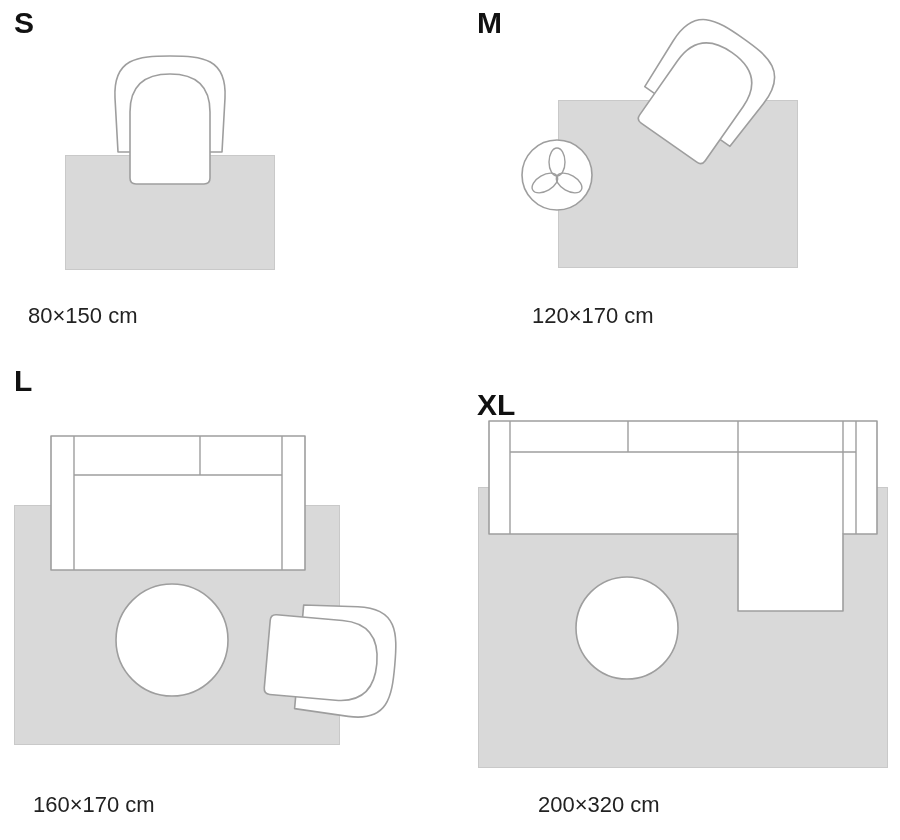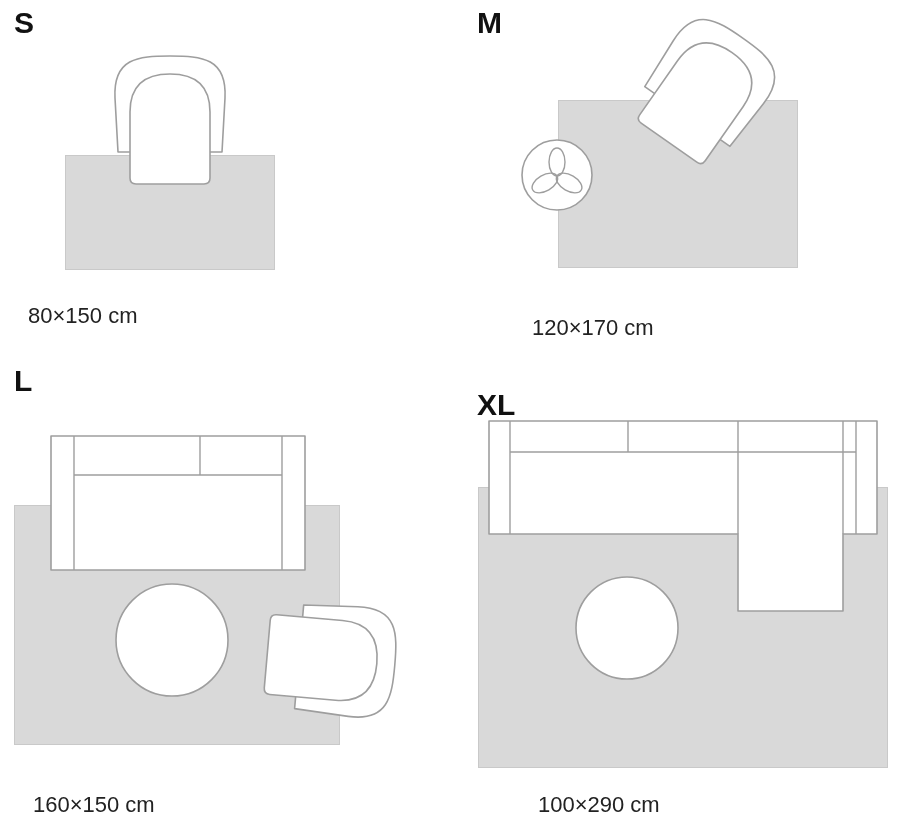--- a/index.html
+++ b/index.html
@@ -45,21 +45,21 @@
 
     <svg class="abs" style="left:520px;top:138px;" width="74" height="74" viewBox="0 0 74 74" aria-hidden="true">
       <circle class="o" cx="37" cy="37" r="35"></circle>
       <g transform="translate(37,38)">
         <ellipse class="ln" rx="8" ry="14" cy="-14"></ellipse>
         <ellipse class="ln" rx="8" ry="14" cy="-14" transform="rotate(120)"></ellipse>
         <ellipse class="ln" rx="8" ry="14" cy="-14" transform="rotate(240)"></ellipse>
       </g>
     </svg>
 
-    <div class="abs caption" style="left:532px;top:303px;margin-top:12px;">120×170 cm</div>
+    <div class="abs caption" style="left:532px;top:303px;">120×170 cm</div>
   </section>
 
   <section>
     <div class="abs size-label" style="left:14px;top:366px;">L</div>
 
     <div class="abs rug" style="left:14px;top:505px;width:326px;height:240px;"></div>
 
     <svg class="abs" style="left:50px;top:435px;" width="256" height="136" viewBox="0 0 256 136" aria-hidden="true">
       <rect class="o" x="1" y="1" width="254" height="134"></rect>
       <path class="ln" d="M24,1 V135 M232,1 V135 M24,40 H232 M150,1 V40"></path>
@@ -67,33 +67,33 @@
 
     <svg class="abs" style="left:114px;top:582px;" width="116" height="116" viewBox="0 0 116 116" aria-hidden="true">
       <circle class="o" cx="58" cy="58" r="56"></circle>
     </svg>
 
     <svg class="abs" style="left:267px;top:590px;transform:rotate(95deg);transform-origin:50% 50%;" width="136" height="140" viewBox="0 0 136 140" aria-hidden="true">
       <path class="o" d="M16,106 L13,52 C11,12 36,10 68,10 C100,10 125,12 123,52 L120,106 Z"></path>
       <path class="o" d="M28,132 L28,66 C28,36 46,28 68,28 C90,28 108,36 108,66 L108,132 Q108,138 102,138 L34,138 Q28,138 28,132 Z"></path>
     </svg>
 
-    <div class="abs caption" style="left:33px;top:792px;">160×150 cm</div>
+    <div class="abs caption" style="left:33px;top:792px;">160×170 cm</div>
   </section>
 
   <section>
     <div class="abs size-label" style="left:477px;top:366px;margin-top:24px;">XL</div>
 
     <div class="abs rug" style="left:478px;top:487px;width:410px;height:281px;"></div>
 
     <svg class="abs" style="left:488px;top:420px;" width="390" height="192" viewBox="0 0 390 192" aria-hidden="true">
       <path class="o" d="M1,1 H389 V114 H355 V191 H250 V114 H1 Z"></path>
       <path class="ln" d="M22,1 V114 M368,1 V114 M22,32 H368 M140,1 V32 M250,1 V114 M355,1 V114"></path>
     </svg>
 
     <svg class="abs" style="left:574px;top:575px;" width="106" height="106" viewBox="0 0 106 106" aria-hidden="true">
       <circle class="o" cx="53" cy="53" r="51"></circle>
     </svg>
 
-    <div class="abs caption" style="left:538px;top:792px;">100×290 cm</div>
+    <div class="abs caption" style="left:538px;top:792px;">200×320 cm</div>
   </section>
 
 </div>
 
 </body></html>

